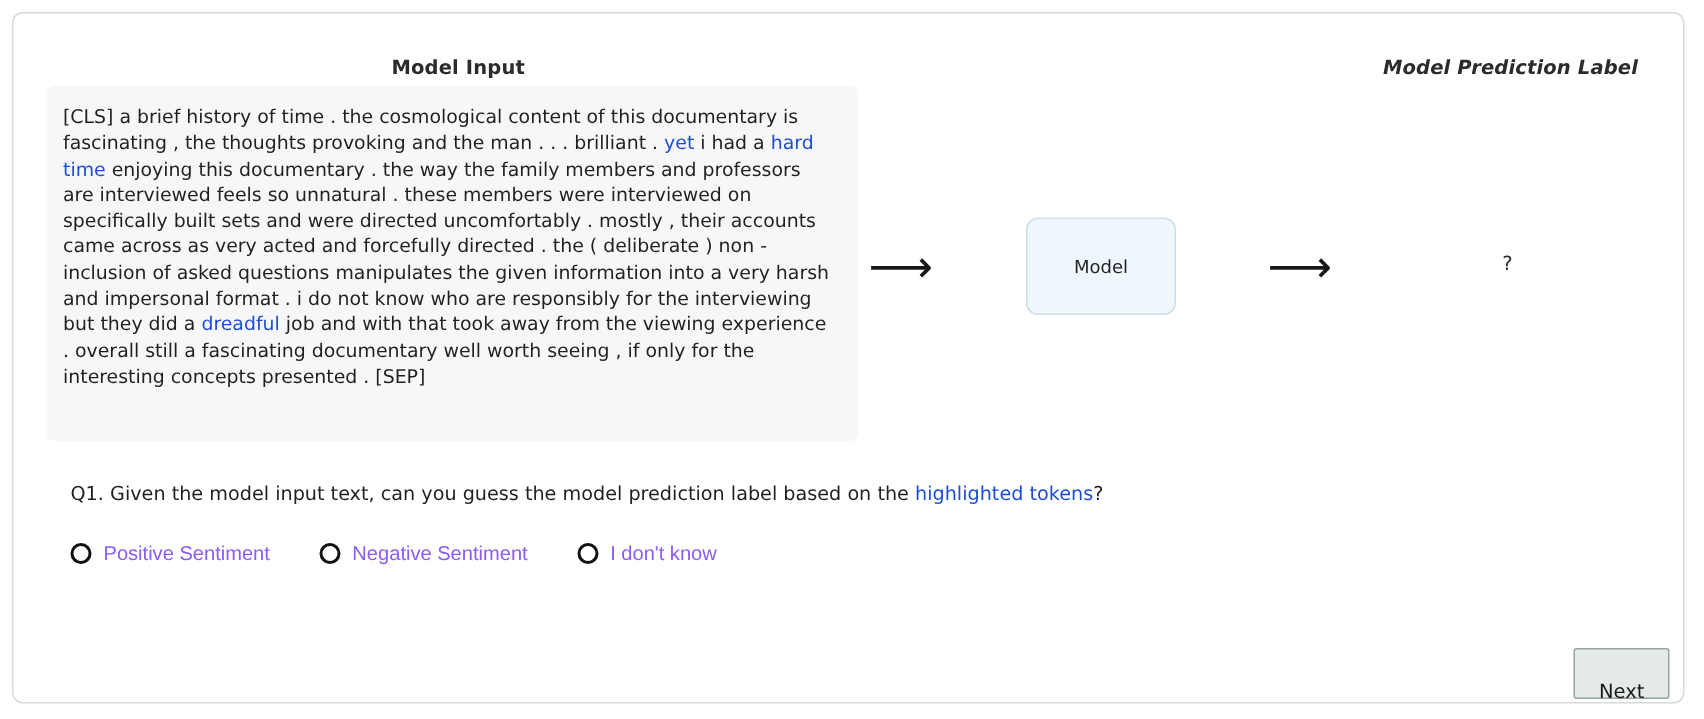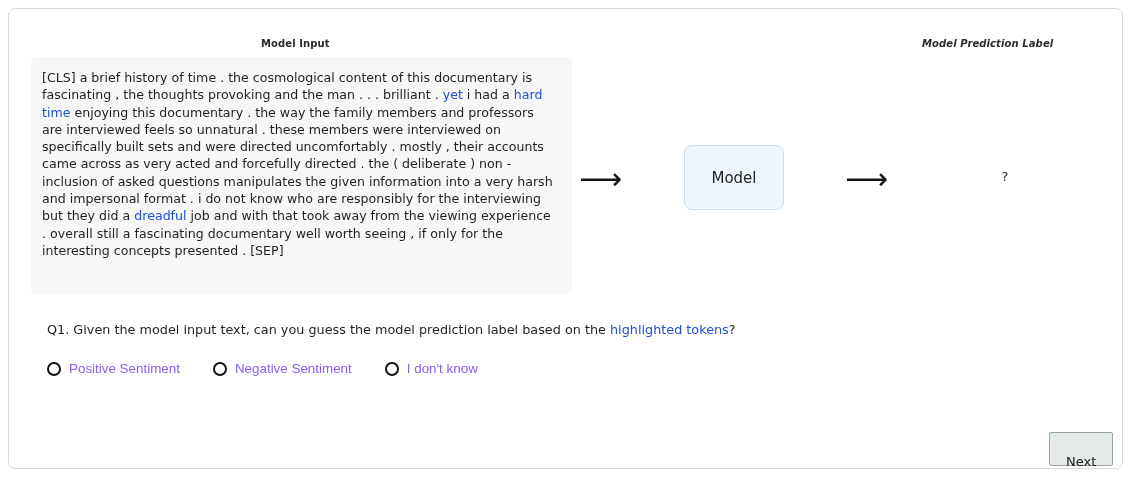--- a/index.html
+++ b/index.html
@@ -32,21 +32,21 @@
     border: 1px solid #d8dada;
     border-radius: 7px;
     background: #ffffff;
   }
 
   
   .col-heading {
     position: absolute;
     font-family: "DejaVu Sans", sans-serif;
     font-weight: bold;
-    font-size: 10px;
+    font-size: 13px;
     color: #2b2b2b;
     letter-spacing: 0.1px;
     white-space: nowrap;
     text-align: right;
   }
   #heading-model-input { left: 252px; top: 29px; }
   #heading-prediction  { left: 913px; top: 29px; font-style: italic; }
 
   
   .input-panel {
@@ -91,21 +91,21 @@
     height: 65px;
     background: #eff7fd;
     border: 1px solid #c9dfea;
     border-radius: 8px;
     display: flex;
     align-items: center;
     justify-content: center;
   }
   .model-box-label {
     font-family: "DejaVu Sans", sans-serif;
-    font-size: 15px;
+    font-size: 12px;
     color: #212326;
   }
 
   
   #prediction-value {
     position: absolute;
     left: 984px;
     top: 160px;
     width: 24px;
     text-align: center;

